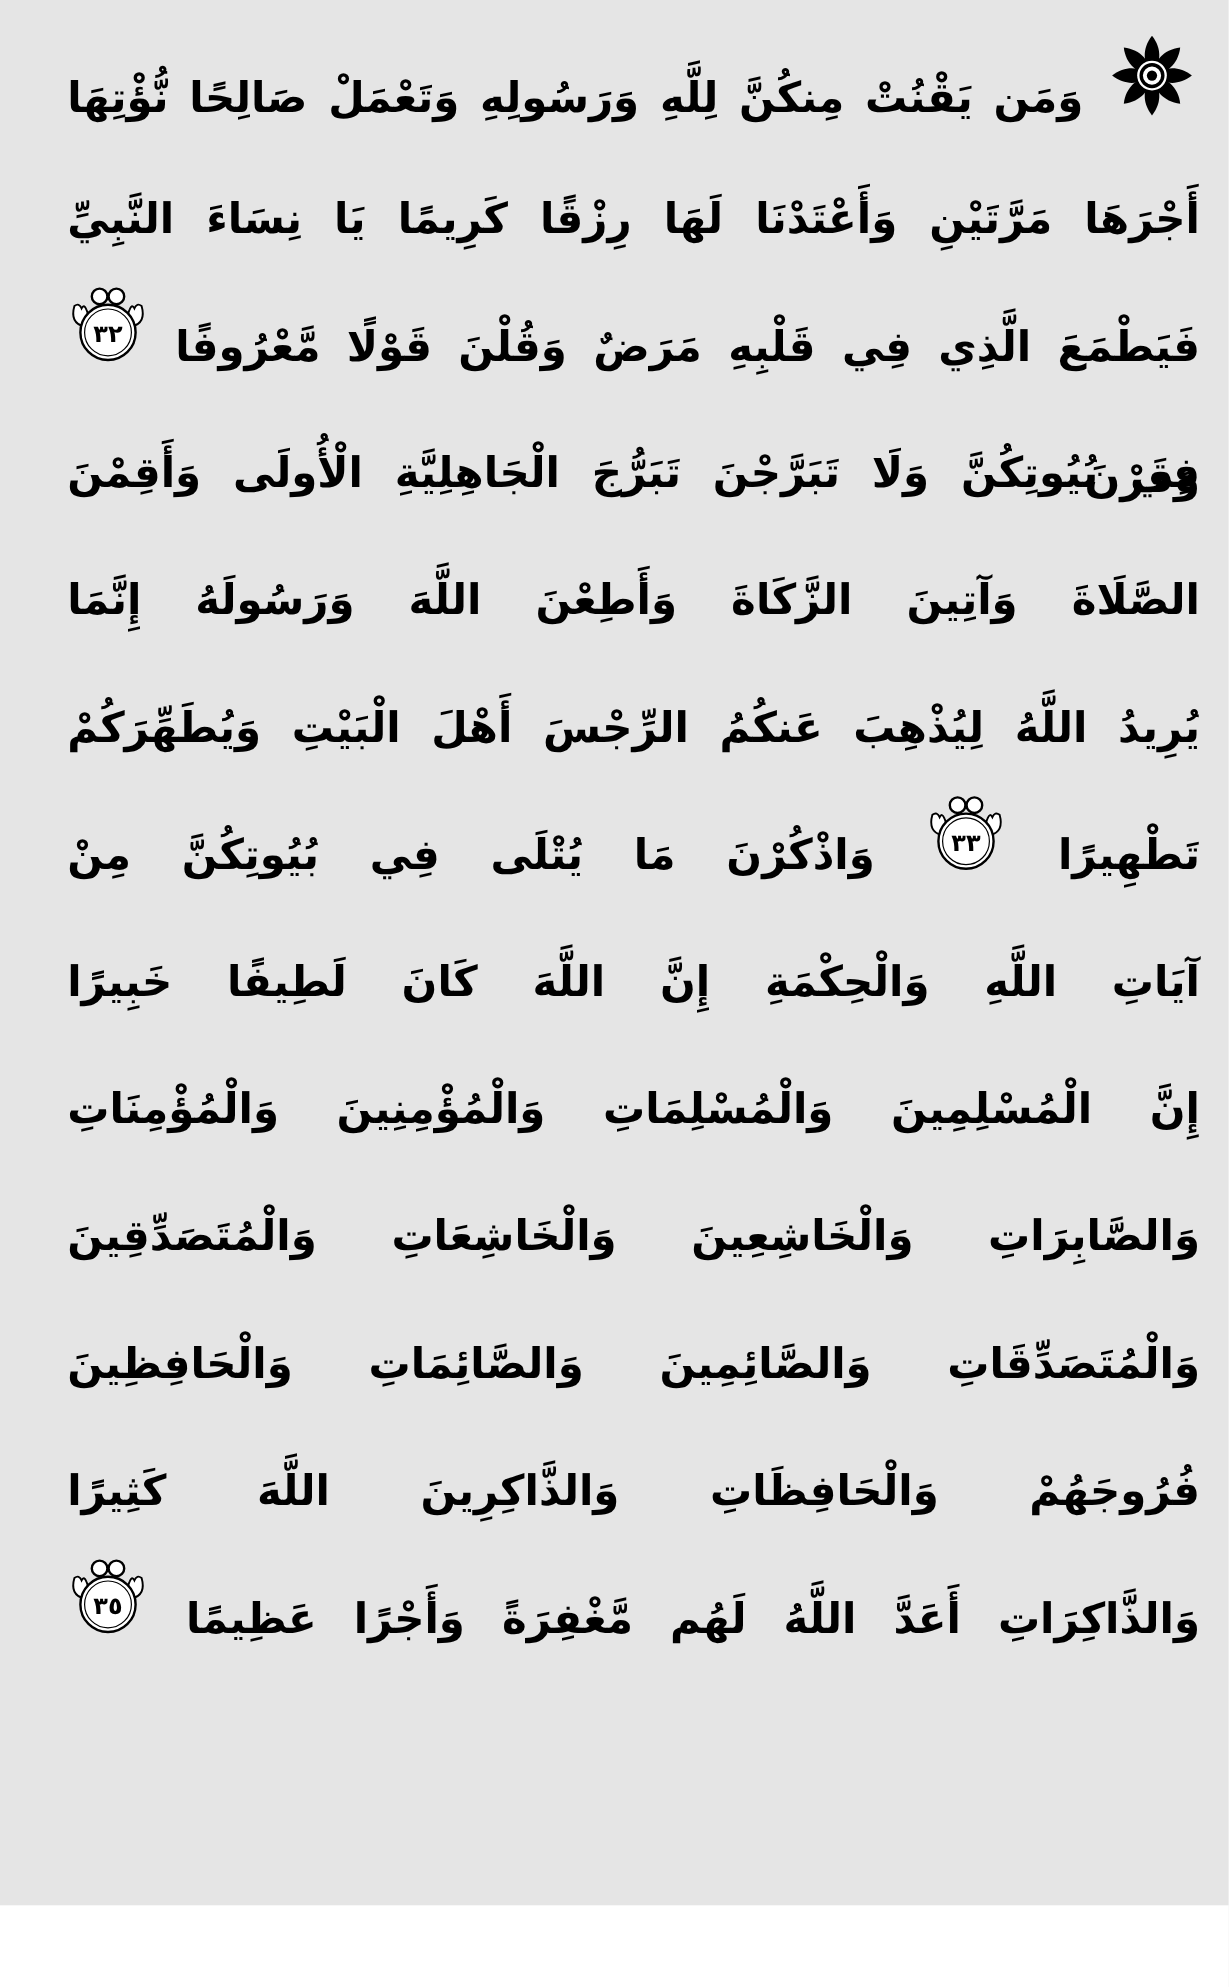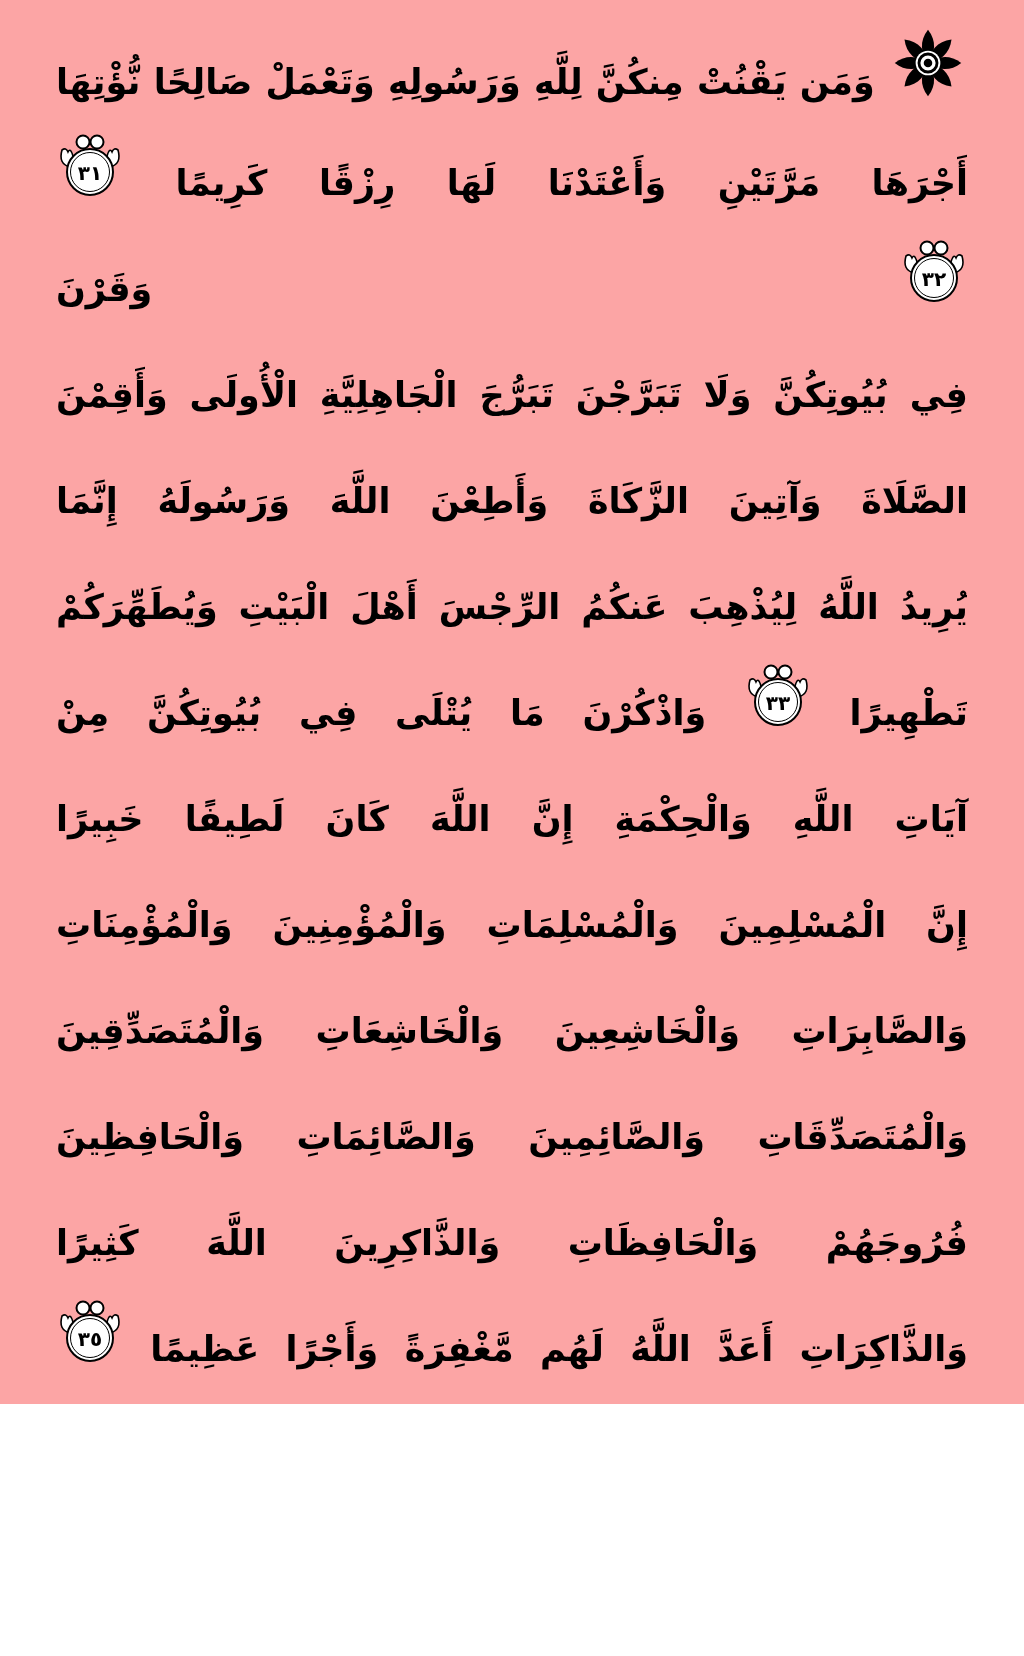--- a/index.html
+++ b/index.html
@@ -3,24 +3,24 @@
 <meta charset="utf-8">
 <style>
   html, body {
     margin: 0;
     padding: 0;
     background: #ffffff;
   }
   .page {
     position: relative;
     width: 1024px;
-    height: 1404px;
-    background: #fca5a5;
+    height: 1588px;
+    background: #e5e5e5;
     box-sizing: border-box;
-    padding: 24px 56px 20px 56px;
+    padding: 24px 24px 20px 56px;
     overflow: hidden;
     font-family: "DejaVu Sans", sans-serif;
     color: #000000;
   }
   .line {
     height: 106px;
     line-height: 106px;
     direction: rtl;
     text-align: justify;
     text-align-last: justify;
@@ -59,30 +59,22 @@
         <use href="#petal" transform="rotate(135 40 40)"></use>
         <use href="#petal" transform="rotate(180 40 40)"></use>
         <use href="#petal" transform="rotate(225 40 40)"></use>
         <use href="#petal" transform="rotate(270 40 40)"></use>
         <use href="#petal" transform="rotate(315 40 40)"></use>
       </g>
       <circle cx="40" cy="40" r="13" fill="#ffffff"></circle>
       <circle cx="40" cy="40" r="9.5" fill="none" stroke="#000000" stroke-width="3"></circle>
       <circle cx="40" cy="40" r="4.5" fill="#000000"></circle>
     </svg></span> <span class="ayah-text">وَمَن يَقْنُتْ مِنكُنَّ لِلَّهِ وَرَسُولِهِ وَتَعْمَلْ صَالِحًا نُّؤْتِهَا</span></div>
-    <div class="line"><span class="ayah-text">أَجْرَهَا مَرَّتَيْنِ وَأَعْتَدْنَا لَهَا رِزْقًا كَرِيمًا</span> <span class="ayah-marker"><svg width="64" height="68" viewBox="0 0 64 68">
-      <path d="M12 36 Q0 33 4 19 Q8 16 10 21 Q12 17 14 22 Q16 26 15 31 Z" fill="#ffffff" stroke="#000000" stroke-width="1.6"></path>
-      <path d="M52 36 Q64 33 60 19 Q56 16 54 21 Q52 17 50 22 Q48 26 49 31 Z" fill="#ffffff" stroke="#000000" stroke-width="1.6"></path>
-      <circle cx="25" cy="11" r="6.5" fill="#ffffff" stroke="#000000" stroke-width="2"></circle>
-      <circle cx="39" cy="11" r="6.5" fill="#ffffff" stroke="#000000" stroke-width="2"></circle>
-      <circle cx="32" cy="41" r="23" fill="#ffffff" stroke="#000000" stroke-width="2"></circle>
-      <circle cx="32" cy="41" r="19.5" fill="none" stroke="#000000" stroke-width="1"></circle>
-      <text class="num" x="32" y="49" text-anchor="middle" font-size="20" fill="#000000">٣١</text>
-    </svg></span> </div>
-    <div class="line"> <span class="ayah-marker"><svg width="64" height="68" viewBox="0 0 64 68">
+    <div class="line"><span class="ayah-text">أَجْرَهَا مَرَّتَيْنِ وَأَعْتَدْنَا لَهَا رِزْقًا كَرِيمًا</span>  <span class="ayah-text">يَا نِسَاءَ النَّبِيِّ</span></div>
+    <div class="line"><span class="ayah-text">فَيَطْمَعَ الَّذِي فِي قَلْبِهِ مَرَضٌ وَقُلْنَ قَوْلًا مَّعْرُوفًا</span> <span class="ayah-marker"><svg width="64" height="68" viewBox="0 0 64 68">
       <path d="M12 36 Q0 33 4 19 Q8 16 10 21 Q12 17 14 22 Q16 26 15 31 Z" fill="#ffffff" stroke="#000000" stroke-width="1.6"></path>
       <path d="M52 36 Q64 33 60 19 Q56 16 54 21 Q52 17 50 22 Q48 26 49 31 Z" fill="#ffffff" stroke="#000000" stroke-width="1.6"></path>
       <circle cx="25" cy="11" r="6.5" fill="#ffffff" stroke="#000000" stroke-width="2"></circle>
       <circle cx="39" cy="11" r="6.5" fill="#ffffff" stroke="#000000" stroke-width="2"></circle>
       <circle cx="32" cy="41" r="23" fill="#ffffff" stroke="#000000" stroke-width="2"></circle>
       <circle cx="32" cy="41" r="19.5" fill="none" stroke="#000000" stroke-width="1"></circle>
       <text class="num" x="32" y="49" text-anchor="middle" font-size="20" fill="#000000">٣٢</text>
     </svg></span> <span class="ayah-text">وَقَرْنَ</span></div>
     <div class="line"><span class="ayah-text">فِي بُيُوتِكُنَّ وَلَا تَبَرَّجْنَ تَبَرُّجَ الْجَاهِلِيَّةِ الْأُولَى وَأَقِمْنَ</span></div>
     <div class="line"><span class="ayah-text">الصَّلَاةَ وَآتِينَ الزَّكَاةَ وَأَطِعْنَ اللَّهَ وَرَسُولَهُ إِنَّمَا</span></div>

